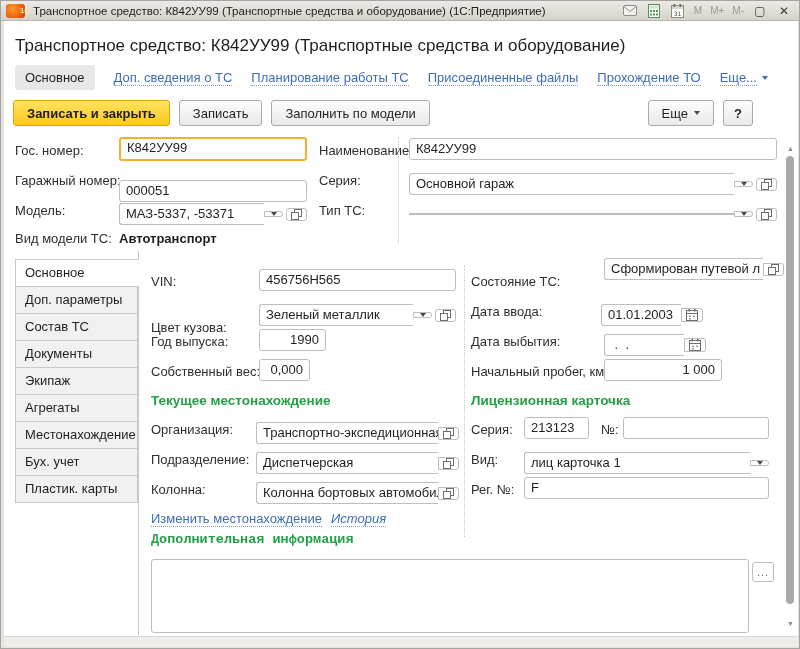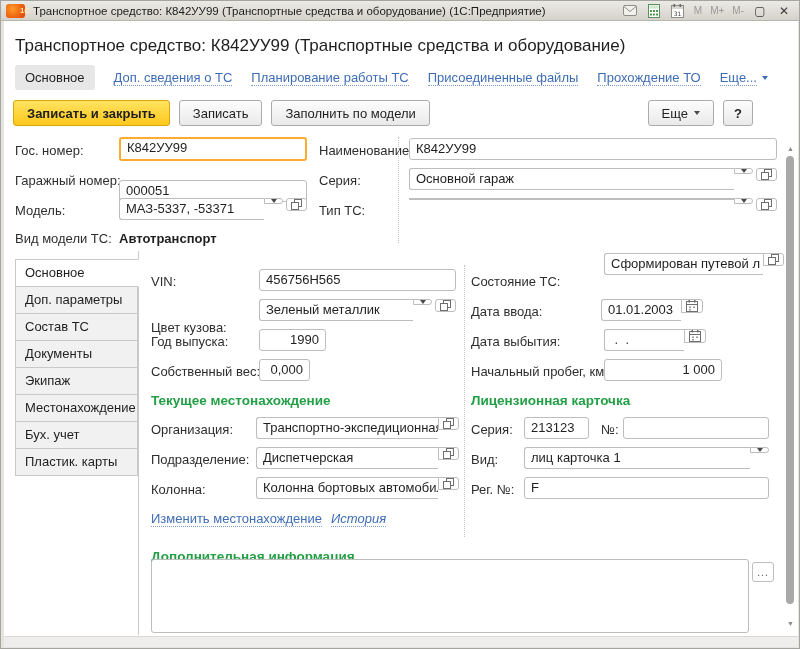--- a/index.html
+++ b/index.html
@@ -52,21 +52,21 @@
   .lbl { position:absolute; font-size:13px; color:#2e2e2e; white-space:nowrap; }
   .stat { position:absolute; font-size:13px; color:#1f1f1f; font-weight:bold; white-space:nowrap; }
   .inp {
     position:absolute; height:22px; background:#fff;
     border:1px solid #bdbdbd; border-radius:3px;
     font-size:13px; color:#1f1f1f; line-height:20px; padding:0 6px;
     white-space:nowrap; overflow:hidden; cursor:text;
   }
   .inp.focused { border:2px solid #ffab2e; line-height:18px; }
   .inp.num { text-align:right; }
-  .fgroup { position:absolute; height:32px; display:flex; align-items:flex-start; }
+  .fgroup { position:absolute; height:32px; display:flex; align-items:center; }
   .ftext {
     background:#fff; border:1px solid #bdbdbd; border-right:none; border-radius:3px 0 0 3px;
     font-size:13px; color:#1f1f1f; line-height:20px; padding:0 6px;
     white-space:nowrap; overflow:hidden; flex:1; cursor:text;
   }
   .fseg {
     width:19px; background:#fff; border:1px solid #bdbdbd; border-radius:0 3px 3px 0;
     display:flex; align-items:center; justify-content:center; cursor:pointer;
   }
   .fopen {
@@ -231,20 +231,21 @@
   <div class="stat" style="left:118px;top:230px;">Автотранспорт</div>
 
   <div class="vdots" style="left:397px;top:136px;height:106px;"></div>
 
   <div class="stabs">
     <div class="stab active">Основное</div>
     <div class="stab">Доп. параметры</div>
     <div class="stab">Состав ТС</div>
     <div class="stab">Документы</div>
     <div class="stab">Экипаж</div>
+    <div class="stab">Агрегаты</div>
     <div class="stab">Местонахождение</div>
     <div class="stab">Бух. учет</div>
     <div class="stab">Пластик. карты</div>
   </div>
   <div class="panel-line"></div>
 
   <div class="lbl" style="left:150px;top:273px;">VIN:</div>
   <div class="inp" style="left:258px;top:268px;width:197px;">456756Н565</div>
 
   <div class="lbl" style="left:150px;top:303px;margin-top:16px;">Цвет кузова:</div>
@@ -364,21 +365,21 @@
   <div class="fgroup" style="left:523px;top:446px;width:245px;">
     <div class="ftext">лиц карточка 1</div>
     <div class="fseg">
         <span class="caret"></span>
       </div>
   </div>
 
   <div class="lbl" style="left:470px;top:481px;">Рег. №:</div>
   <div class="inp" style="left:523px;top:476px;width:245px;">F</div>
 
-  <div class="sect" style="left:150px;top:548px;">Дополнительная информация</div>
+  <div class="sect" style="left:150px;top:531px;font-family:Liberation Mono, monospace;">Дополнительная информация</div>
   <div class="textarea"></div>
   <div class="dots-btn">...</div>
 
   <div class="scrollbar">
     <div class="sb-arrow" style="top:2px;">▲</div>
     <div class="sb-thumb"></div>
     <div class="sb-arrow" style="top:477px;">▼</div>
   </div>
 
   <div class="bottom-strip"></div>

